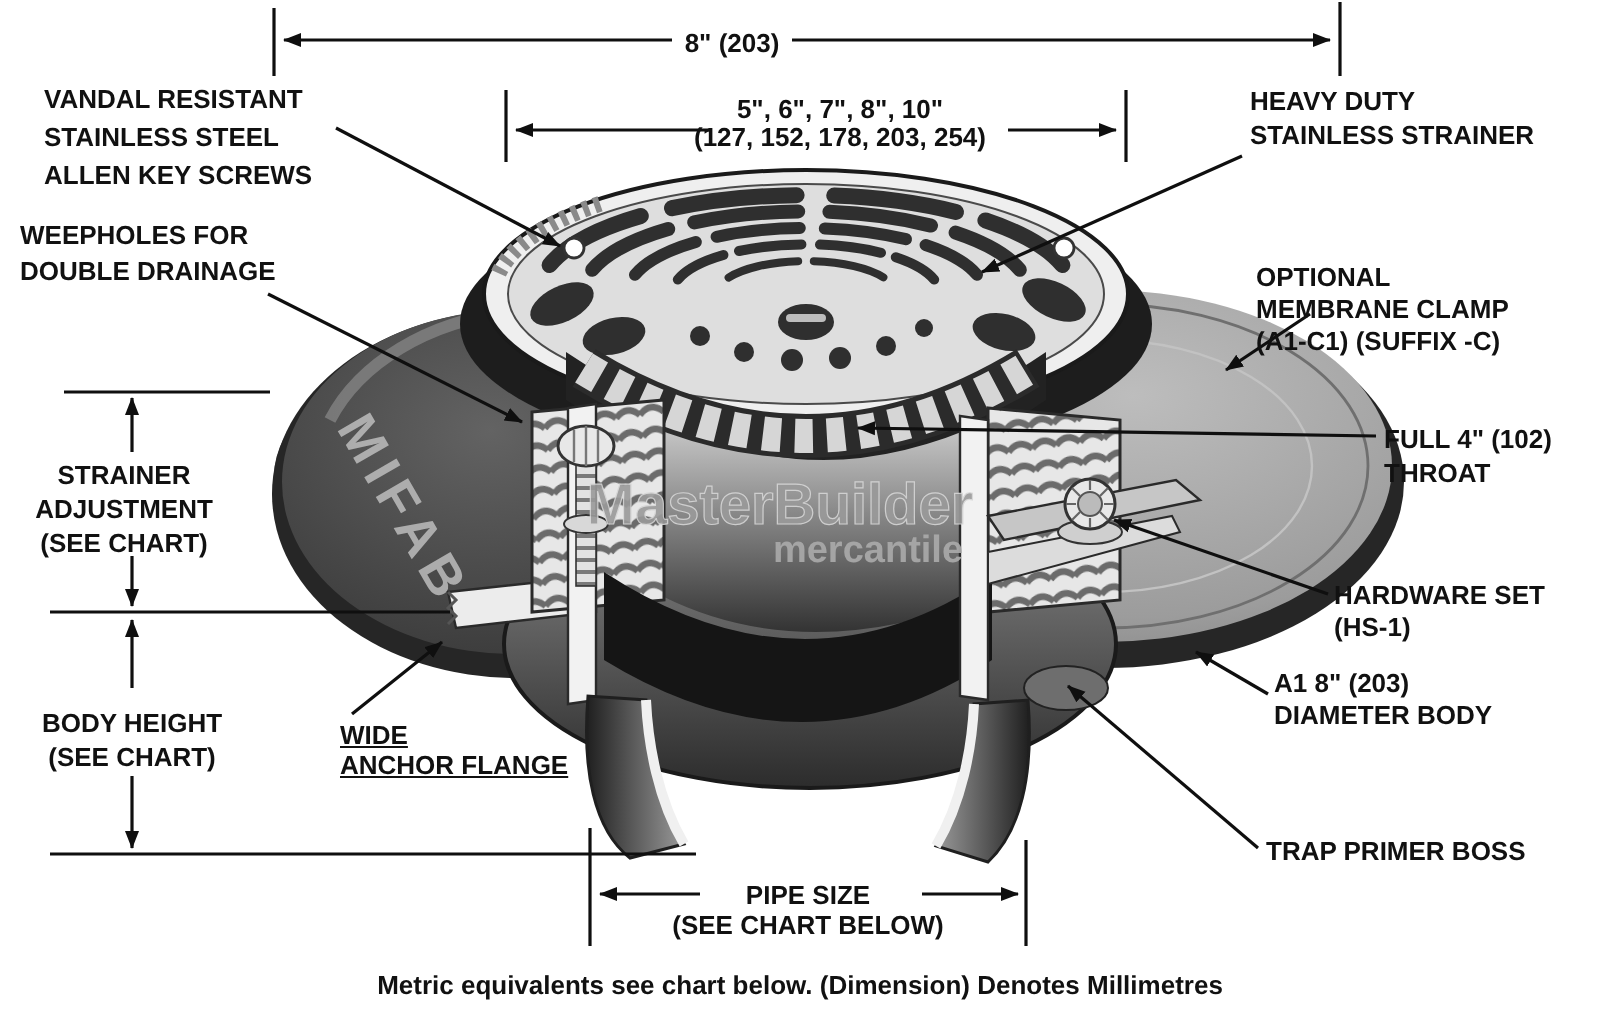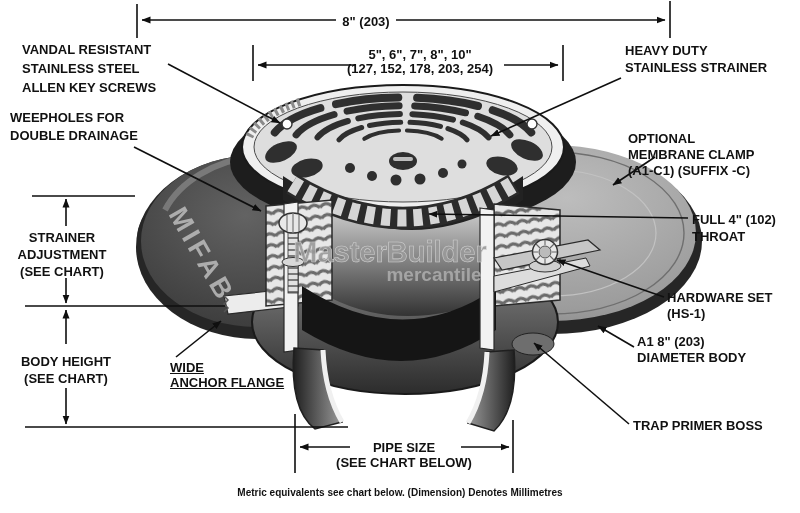--- a/index.html
+++ b/index.html
@@ -253,15 +253,15 @@
 THROAT</div>
 
   <div class="lbl" style="left:667px;top:290px;line-height:16px;">HARDWARE SET
 (HS-1)</div>
 
   <div class="lbl" style="left:637px;top:334px;line-height:16px;">A1 8" (203)
 DIAMETER BODY</div>
 
   <div class="lbl" style="left:633px;top:417px;">TRAP PRIMER BOSS</div>
 
-  <div class="lbl center" style="left:100px;top:484px;width:600px;font-size:10px;">Metric equivalents see chart below. (Dimension) Denotes Millimetres</div>
+  <div class="lbl center" style="left:100px;top:484px;width:600px;font-size:13px;">Metric equivalents see chart below. (Dimension) Denotes Millimetres</div>
 
 </div>
 
 </body></html>

